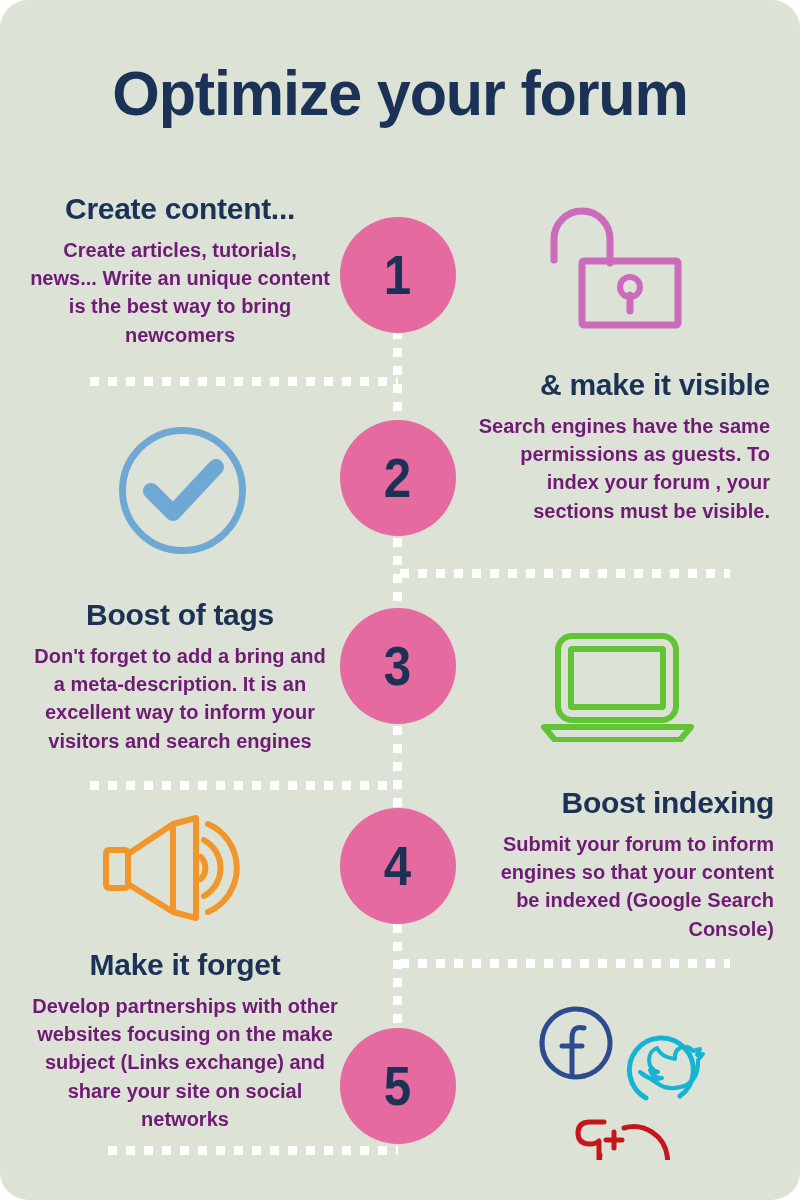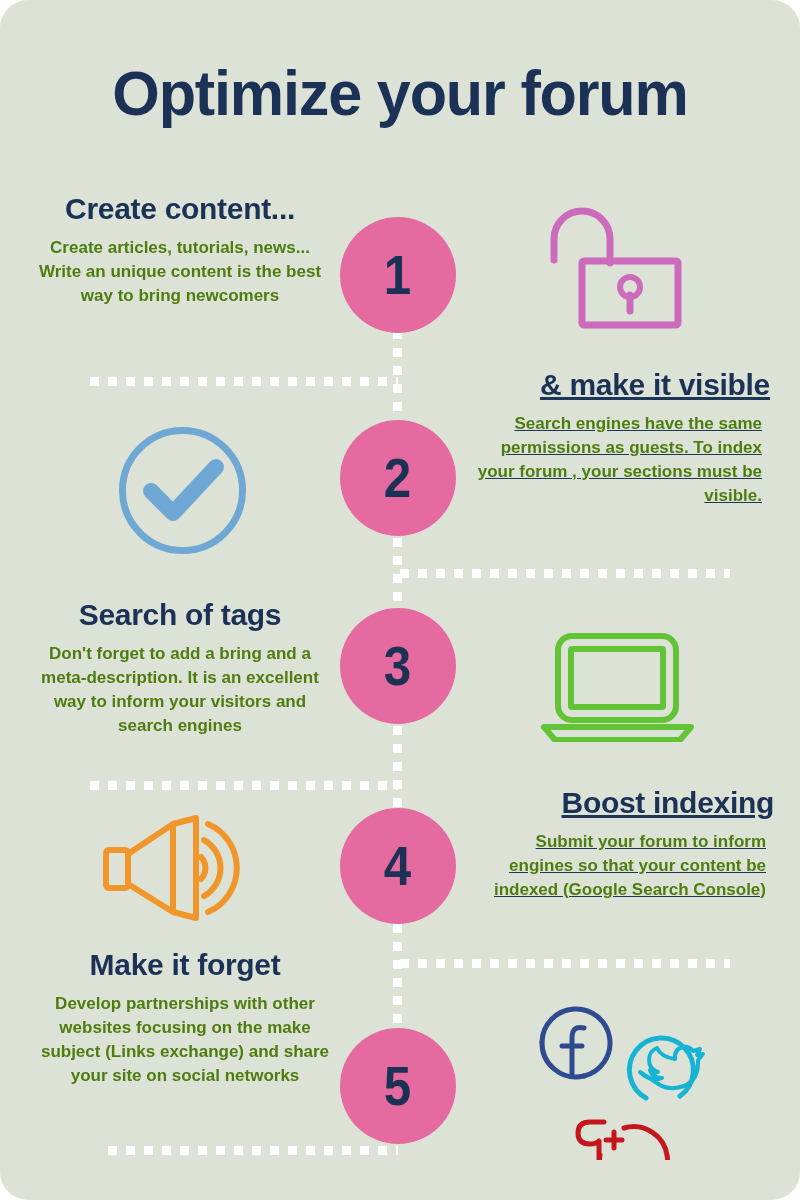--- a/index.html
+++ b/index.html
@@ -78,27 +78,27 @@
   .block { position: absolute; }
   .block h2 {
     margin: 0 0 10px 0;
     font-size: 30px;
     font-weight: bold;
     color: #1b3256;
     letter-spacing: -0.3px;
     line-height: 1.12;
   }
   .block p {
-    margin: 8px;
-    font-size: 17px;
+    margin: 0;
+    font-size: 20px;
     font-weight: bold;
     line-height: 1.42;
-    color: #4d7c0f;
-  }
-  .block.right { text-align: right; text-decoration: underline; }
+    color: #701a75;
+  }
+  .block.right { text-align: right; }
   .block.left  { text-align: center; }
 
   
   .icon-wrap { position: absolute; z-index: 4; }
 </style>
 </head>
 <body>
 
 <div id="poster">
 
@@ -154,21 +154,21 @@
       <path d="M36 68 L58 90 L101 44" stroke="#6fa8d4" stroke-width="16" fill="none" stroke-linecap="round" stroke-linejoin="round"></path>
     </svg>
   </div>
 
   <div class="block right" style="left:468px; top:368px; width:302px;">
     <h2>&amp; make it visible</h2>
     <p>Search engines have the same permissions as guests. To index your forum , your sections must be visible.</p>
   </div>
 
   <div class="block left" style="left:30px; top:598px; width:300px;">
-    <h2>Search of tags</h2>
+    <h2>Boost of tags</h2>
     <p>Don't forget to add a bring and a meta-description. It is an excellent way to inform your visitors and search engines</p>
   </div>
 
   <div class="icon-wrap" style="left:540px; top:630px;">
     <svg width="155" height="112" viewBox="0 0 155 112" fill="none">
 
       <rect x="18" y="6" width="118" height="84" rx="14" stroke="#62c336" stroke-width="6" fill="none"></rect>
 
       <rect x="31" y="19" width="92" height="58" rx="1" stroke="#62c336" stroke-width="6" fill="none"></rect>
 

